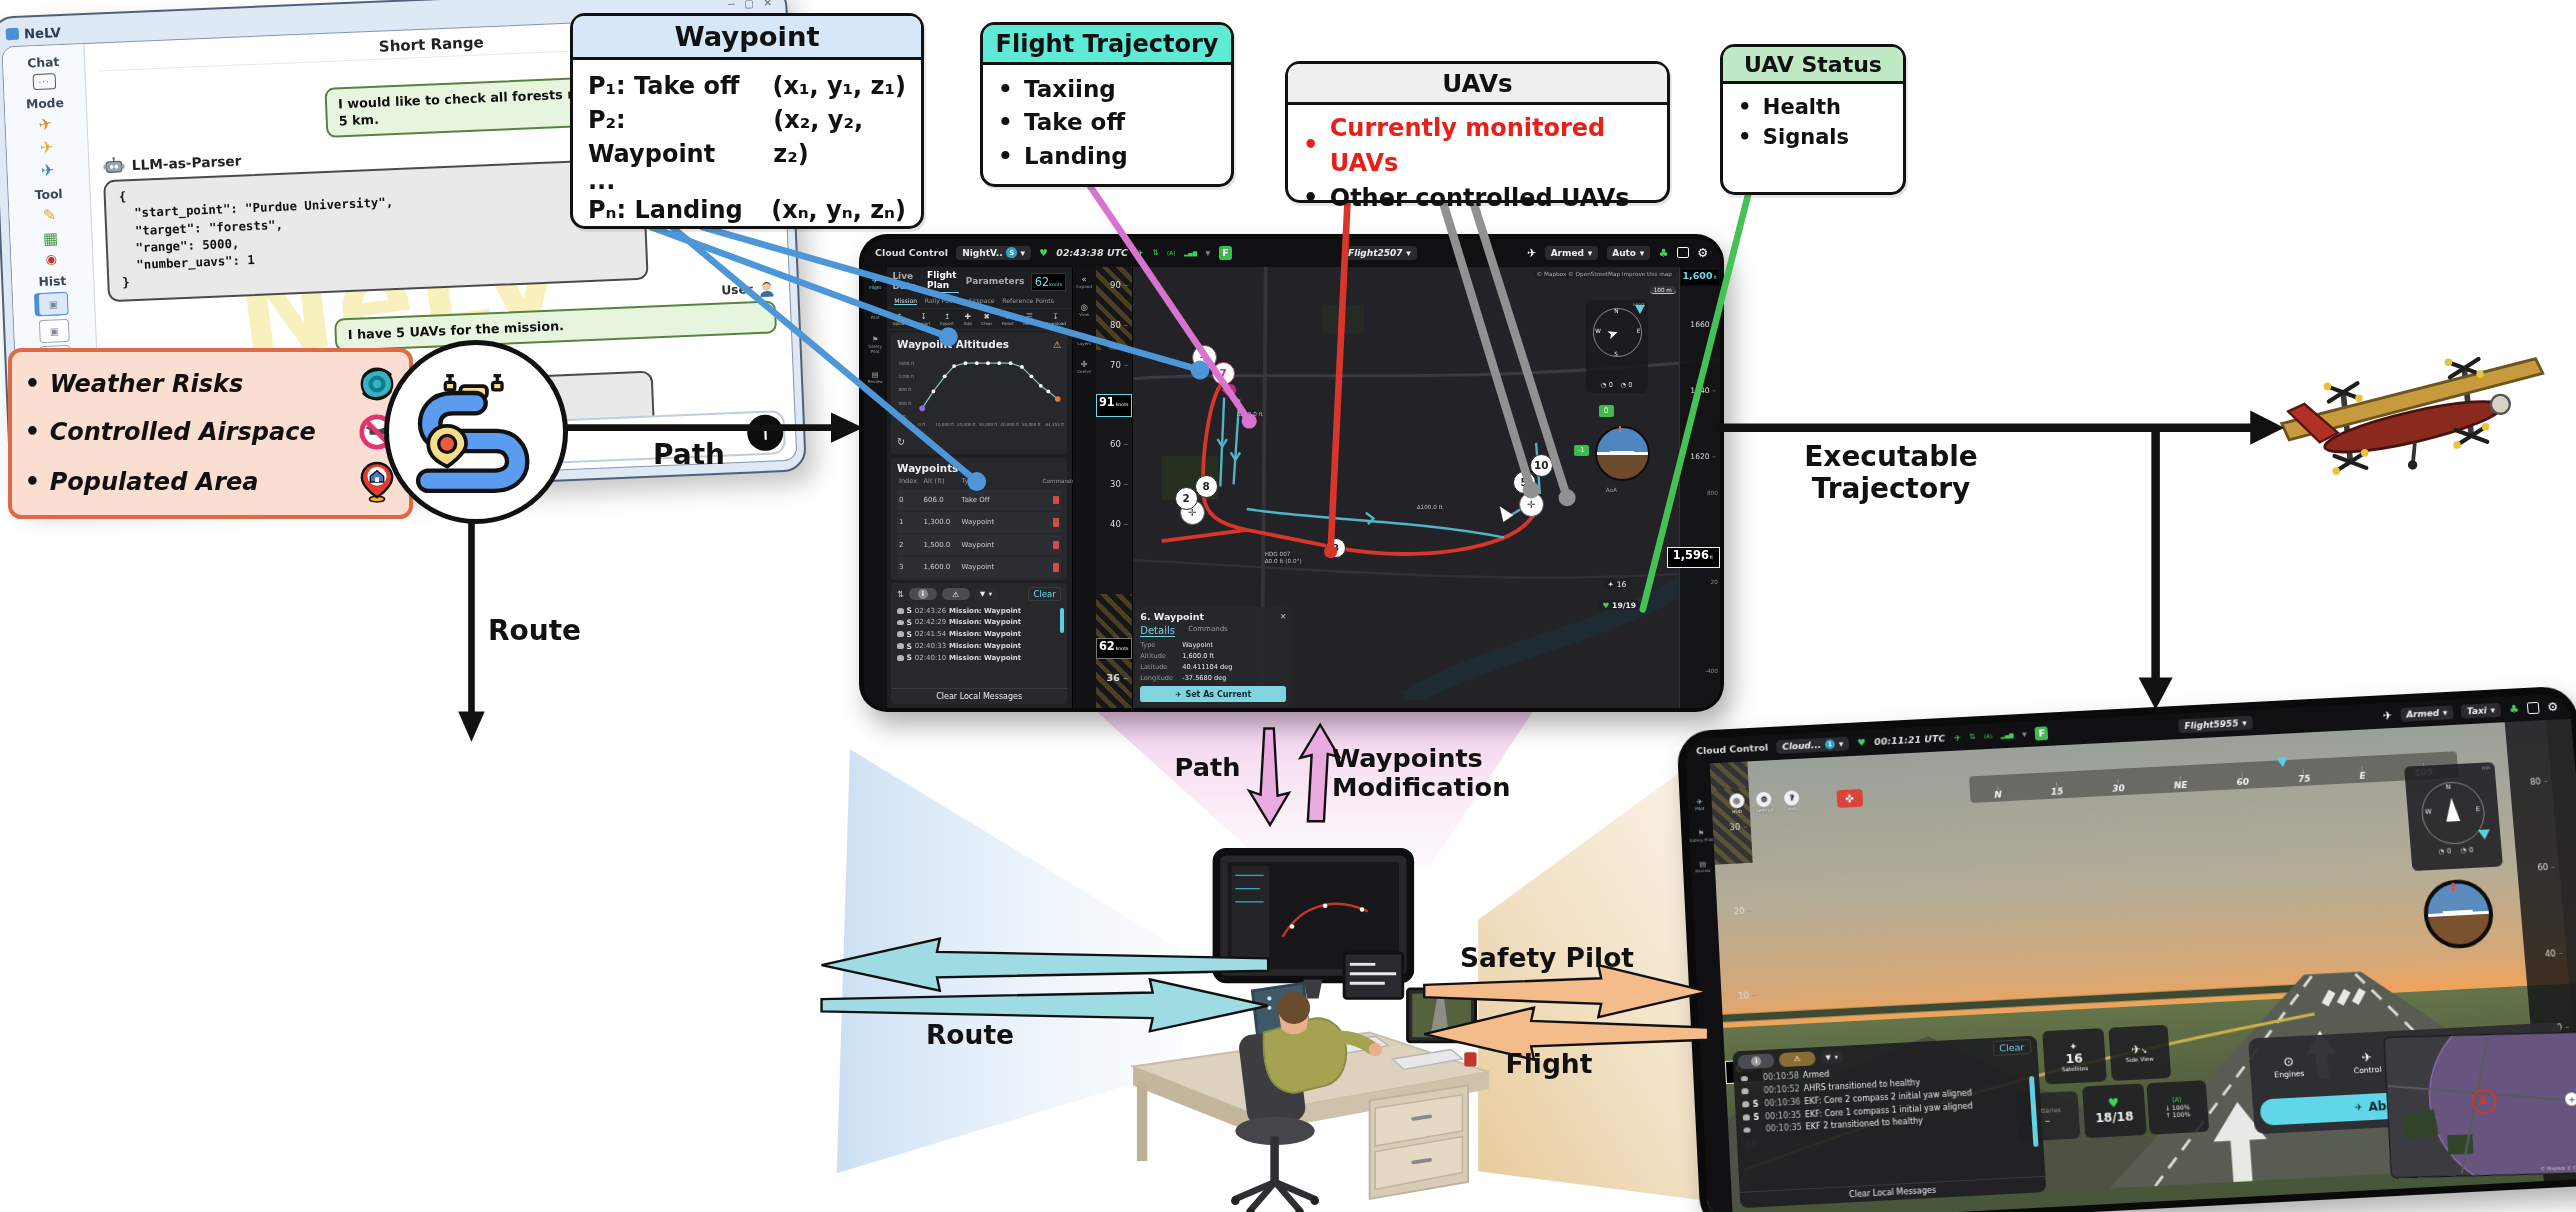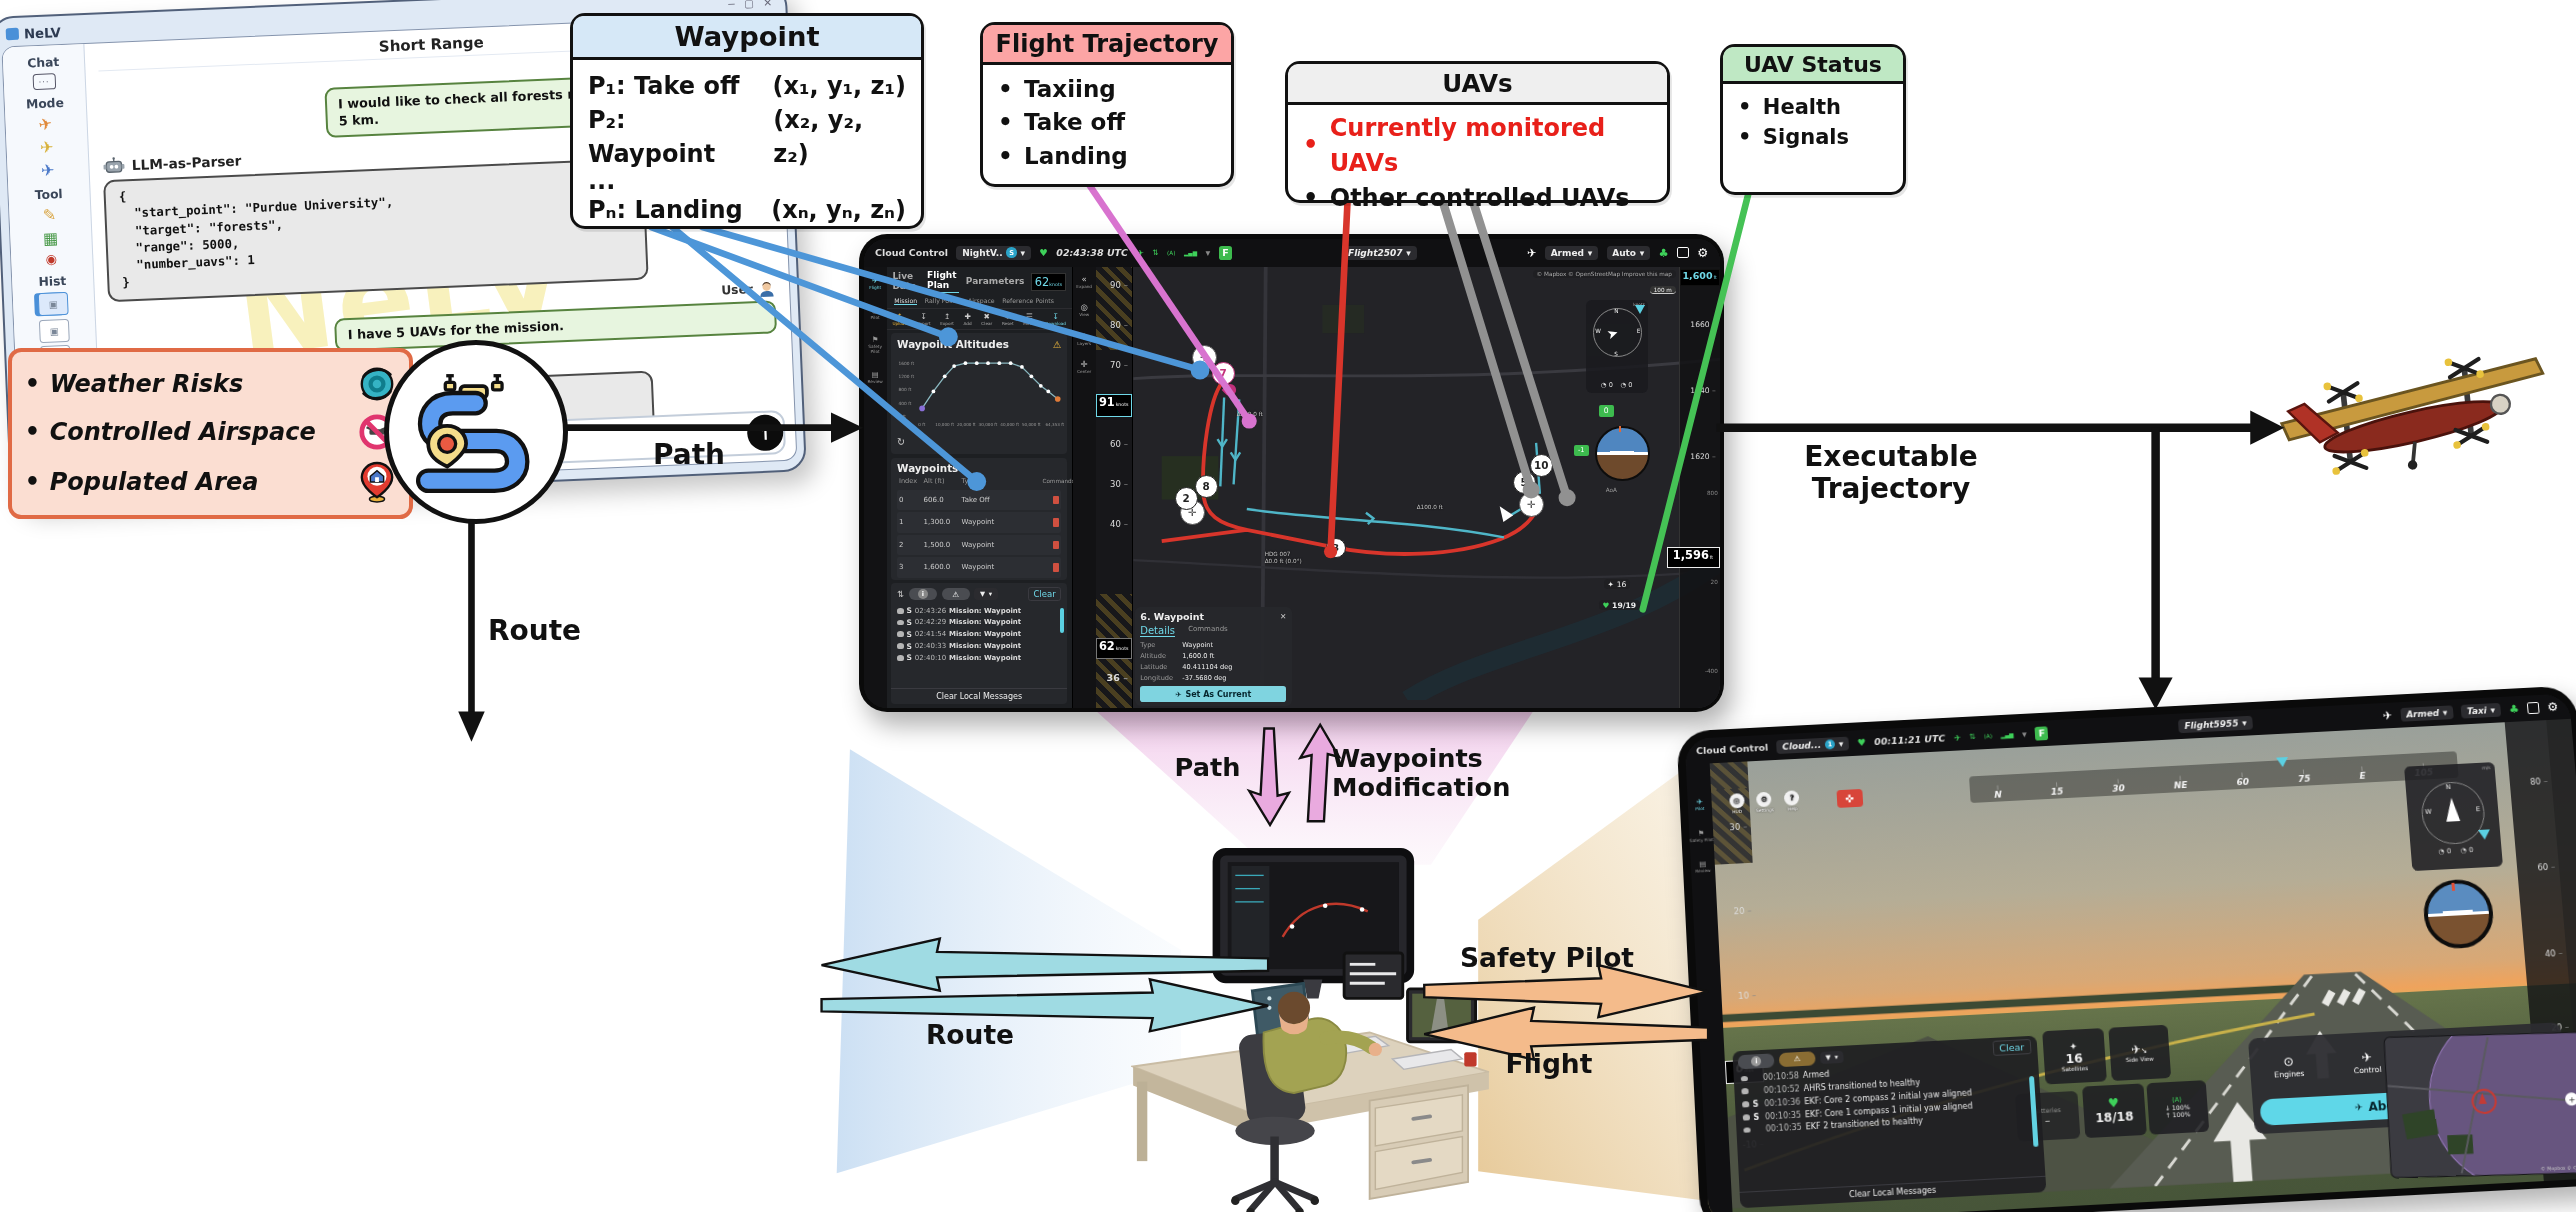--- a/index.html
+++ b/index.html
@@ -1123,21 +1123,21 @@
           <span></span>
         </div>
       <div class="wrow">
           <span>Pₙ: Landing</span>
           <span>(xₙ, yₙ, zₙ)</span>
         </div>
     </div>
   </div>
 
   <div class="box" style="left:980px;top:22px;width:248px;height:159px;font-size:23px">
-    <div class="bhead" style="background:#fca5a5;font-size:24px">Flight Trajectory</div>
+    <div class="bhead" style="background:#5eead4;font-size:24px">Flight Trajectory</div>
     <div class="bbody" style="padding-top:7.6px">
       <div class="bullet-row">
           <span>Taxiing</span>
         </div>
       <div class="bullet-row">
           <span>Take off</span>
         </div>
       <div class="bullet-row">
           <span>Landing</span>
         </div>

